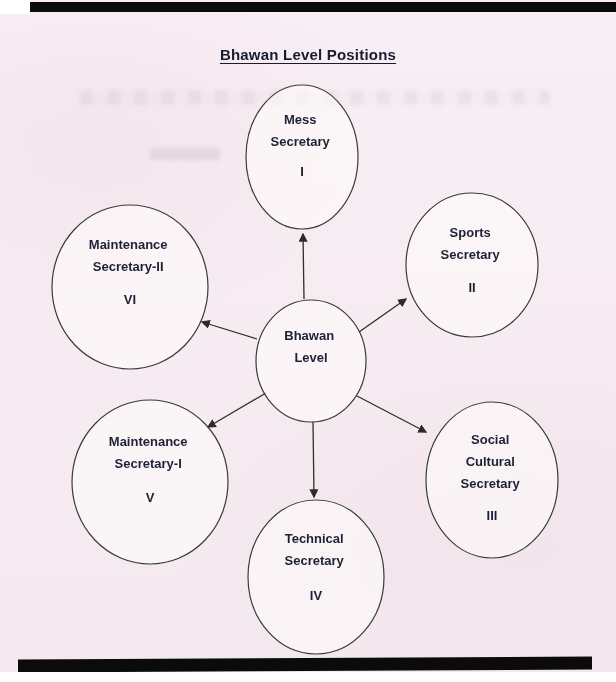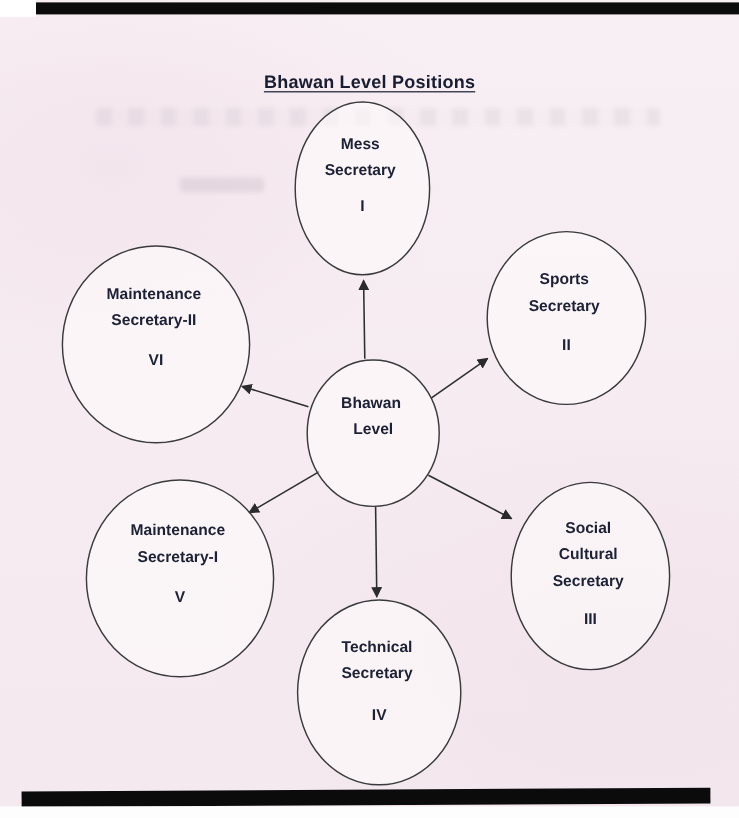--- a/index.html
+++ b/index.html
@@ -22,21 +22,21 @@
   .ghost{
     position:absolute;top:90px;left:80px;width:470px;height:15px;border-radius:3px;
     background:repeating-linear-gradient(90deg, rgba(125,112,132,0.20) 0 13px, rgba(125,112,132,0.03) 13px 27px);
     filter:blur(2px);opacity:.5;
   }
   .ghost2{
     position:absolute;top:148px;left:150px;width:70px;height:12px;border-radius:3px;
     background:rgba(130,115,135,0.14);filter:blur(2px);
   }
   .title{
-    position:absolute;top:60px;left:0;width:100%;margin:0;text-align:center;
+    position:absolute;top:46px;left:0;width:100%;margin:0;text-align:center;
     font-size:15px;font-weight:bold;color:#181c30;letter-spacing:.2px;
     text-decoration:underline;text-underline-offset:3px;
   }
   svg.diagram{position:absolute;left:0;top:0;width:616px;height:682px;}
   .node-ellipse{fill:rgba(255,253,254,0.55);stroke:#3a3a3c;stroke-width:1.2;}
   .node-label{
     fill:#1d2135;font-family:"Liberation Sans",sans-serif;
     font-size:13px;font-weight:bold;text-anchor:middle;
   }
   .arrow{stroke:#2e2e2e;stroke-width:1.3;fill:none;}

